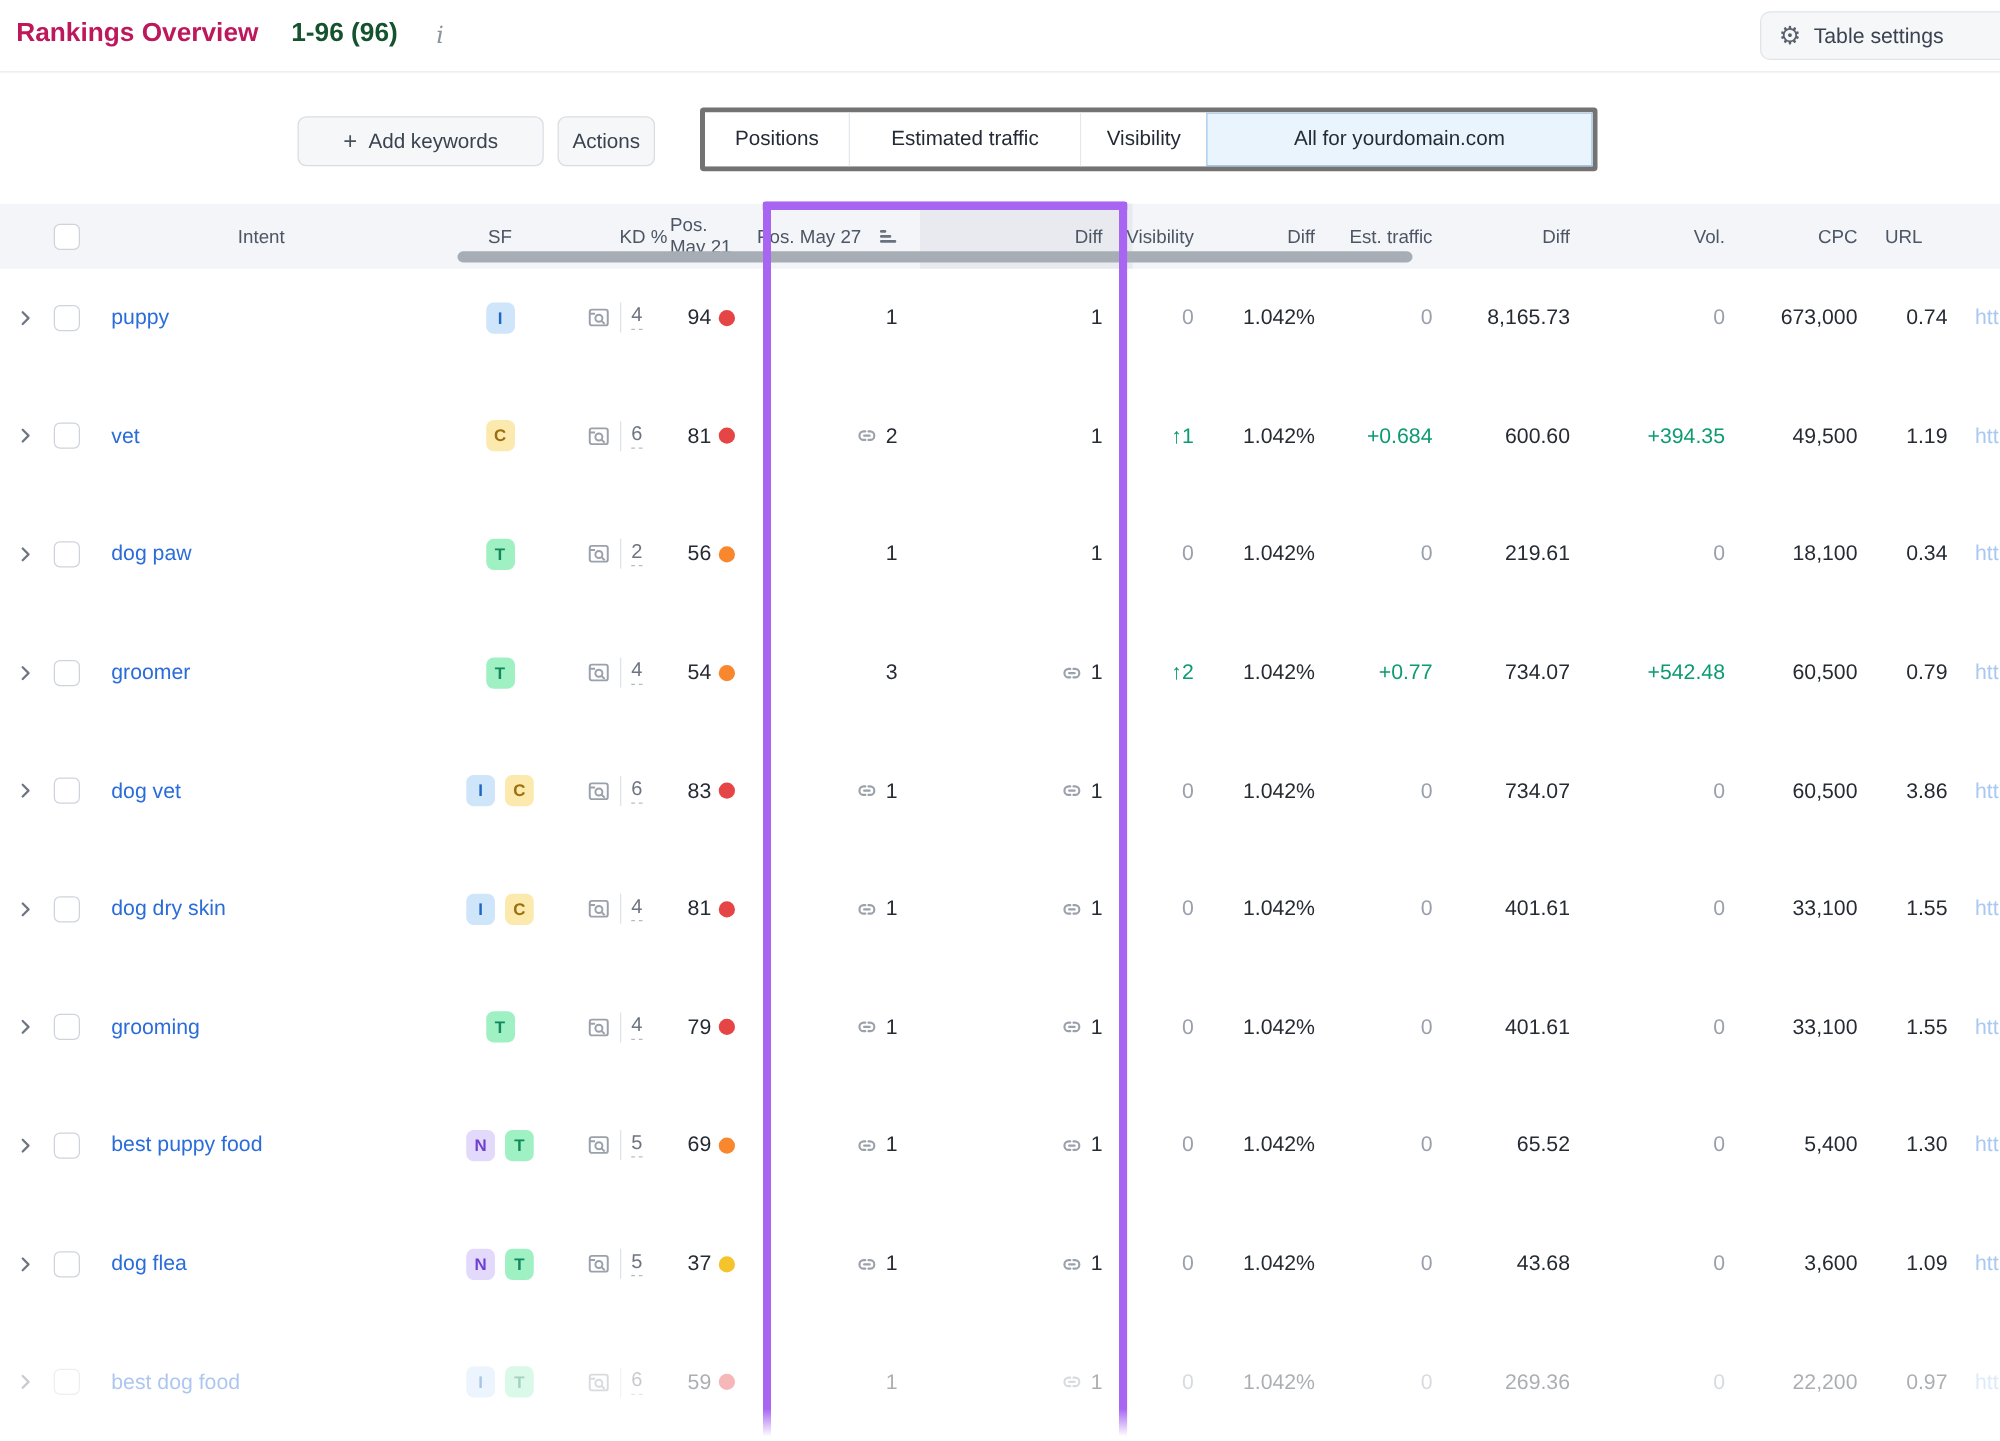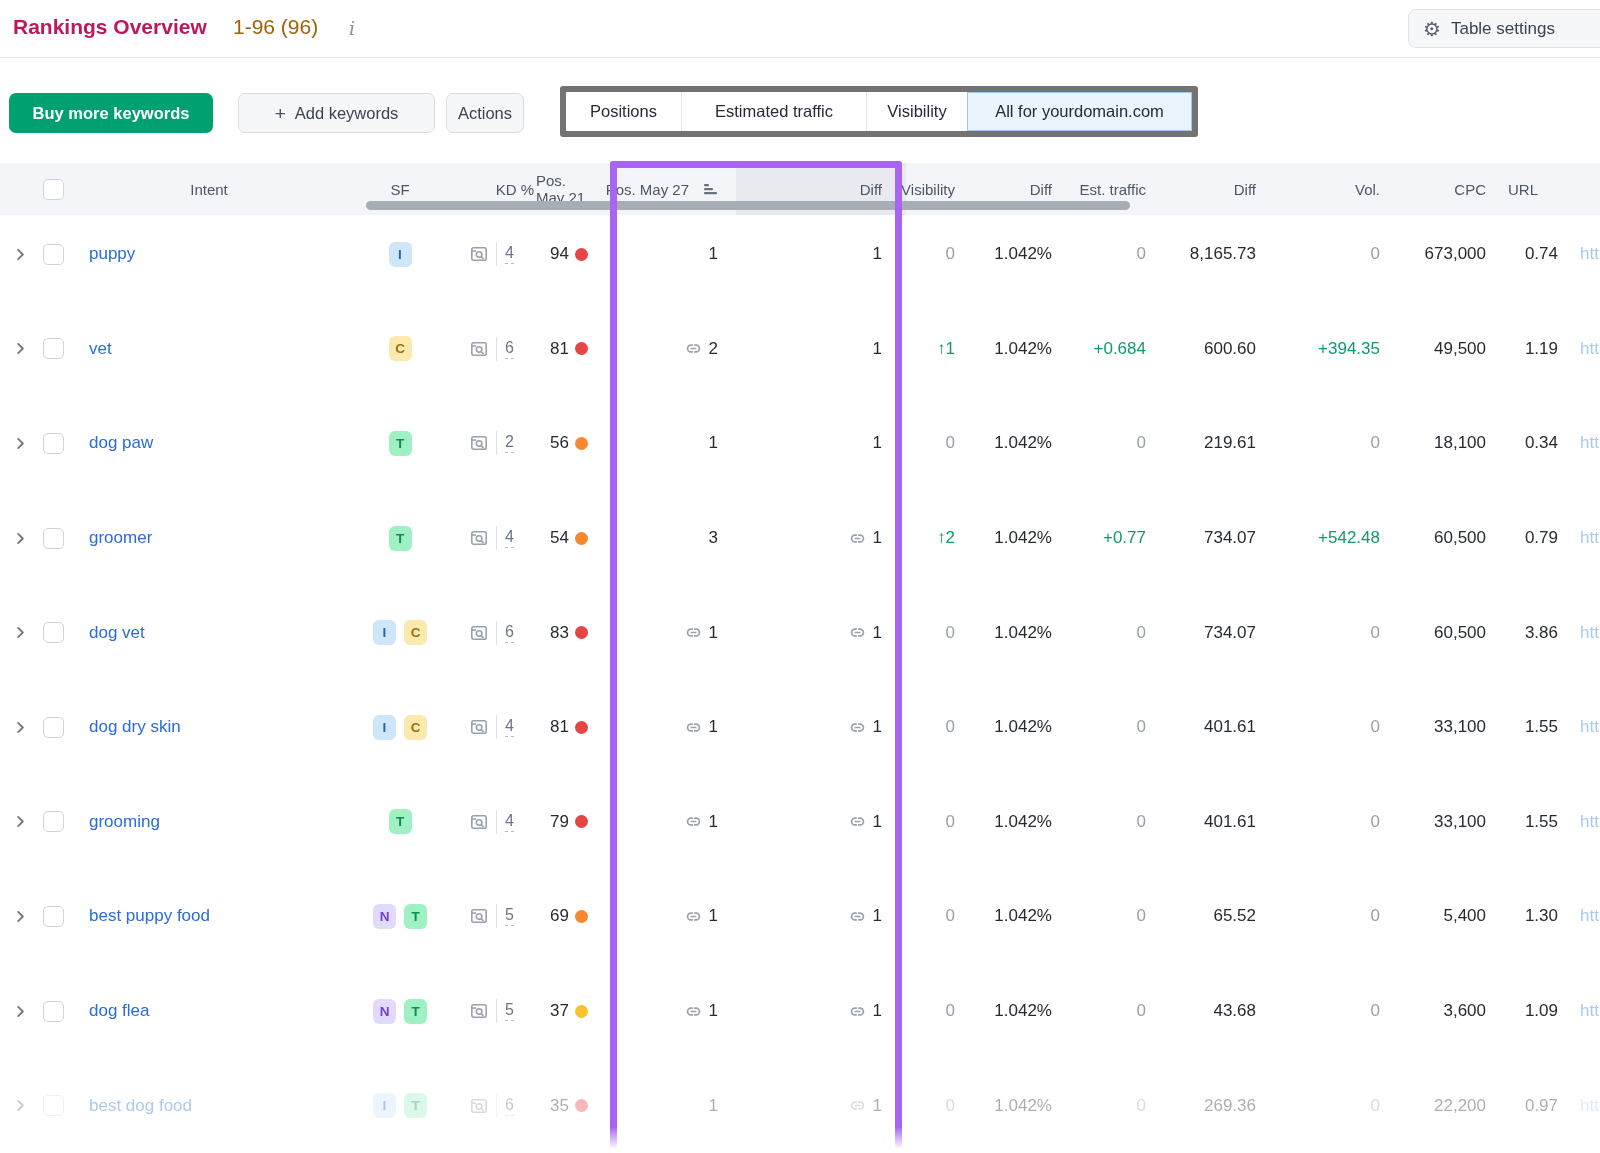--- a/index.html
+++ b/index.html
@@ -1,40 +1,40 @@
 <!DOCTYPE html>
 <html><head>
 <meta charset="utf-8">
 <style>
   html,body{margin:0;padding:0;background:#fff;}
   .screen{position:relative;width:1600px;height:1153px;overflow:hidden;background:#fff;
           font-family:"Liberation Sans","DejaVu Sans",sans-serif;color:#23272f;}
 
   
   .page-title{position:absolute;left:13px;top:15px;font-size:21px;font-weight:700;color:#be185d;}
-  .range-label{position:absolute;left:233px;top:15px;font-size:21px;font-weight:400;color:#a16207;}
+  .range-label{position:absolute;left:233px;top:15px;font-size:21px;font-weight:700;color:#14532d;}
   .info-i{position:absolute;left:349px;top:17px;font-family:"DejaVu Serif",serif;font-style:italic;
           font-size:19px;color:#8d939e;cursor:pointer;}
   .settings-btn{position:absolute;left:1408px;top:9px;height:39px;width:240px;box-sizing:border-box;
           background:#f6f7f9;border:1px solid #e0e3e8;border-radius:8px;display:flex;align-items:center;
           gap:10px;padding-left:14px;font-size:17px;color:#3a4350;cursor:pointer;}
   .gear{font-size:20px;color:#59616e;line-height:1;}
   .top-divider{position:absolute;left:0;top:57px;width:1600px;height:1px;background:#e8eaee;}
 
   
   .btn{position:absolute;top:93px;height:40px;box-sizing:border-box;border-radius:7px;font-size:16.5px;
        display:flex;align-items:center;justify-content:center;cursor:pointer;}
   .btn-buy{left:9px;width:204px;background:#00a071;color:#fff;font-weight:600;border:none;}
   .btn-gray{background:#f6f7f9;border:1px solid #d9dde2;color:#3a4350;gap:9px;}
   .btn-add{left:238px;width:197px;}
   .btn-actions{left:446px;width:78px;}
   .plus{font-size:19px;color:#4a5260;font-weight:400;line-height:1;}
 
-  .tabs-box{position:absolute;left:560px;top:86px;width:638px;height:51px;box-sizing:border-box;
-            border:6px solid #737373;border-radius:3px;display:flex;background:#fff;}
+  .tabs-box{position:absolute;left:560px;top:86px;width:718px;height:51px;box-sizing:border-box;
+            border:4px solid #737373;border-radius:3px;display:flex;background:#fff;}
   .tab{height:100%;display:flex;align-items:center;justify-content:center;font-size:16.5px;
        color:#242b36;cursor:pointer;background:#fff;box-sizing:border-box;}
   .tab-sep{border-right:1px solid #e4e7eb;}
   .tab-selected{background:#e9f4fd;box-shadow:inset 0 0 0 1px #a3c7ea;}
 
   
   .table-wrap{position:absolute;left:0;top:163px;width:1600px;}
   .grid{display:grid;padding-left:10px;
         grid-template-columns:24px 32px 286px 96px 88px 54px 128px 164px 73px 97px 94px 110px 124px 106px 72px 140px;}
   .cell{display:flex;align-items:center;justify-content:flex-end;box-sizing:border-box;}
@@ -91,21 +91,20 @@
 
   <div class="page-title">Rankings Overview</div>
   <div class="range-label">1-96 (96)</div>
   <div class="info-i">i</div>
   <div class="settings-btn">
     <span class="gear">⚙</span>
     <span>Table settings</span>
   </div>
   <div class="top-divider"></div>
 
-  <div class="btn btn-buy">Buy more keywords</div>
   <div class="btn btn-gray btn-add">
     <span class="plus">+</span>
     <span>Add keywords</span>
   </div>
   <div class="btn btn-gray btn-actions">Actions</div>
 
   <div class="tabs-box">
     <div class="tab tab-sep" style="width:116px">Positions</div>
     <div class="tab tab-sep" style="width:185px">Estimated traffic</div>
     <div class="tab" style="width:100px">Visibility</div>
@@ -840,21 +839,21 @@
                 <rect x="1.6" y="2.4" width="12.8" height="11.2" rx="1.6"></rect>
                 <path d="M1.6 5.4h3.8"></path>
                 <circle cx="8.1" cy="8.5" r="2.5"></circle>
                 <path d="M10 10.4l2.2 2.2"></path>
               </svg>
       </span>
       <span class="sf-div"></span>
       <span class="sf-num">6</span>
     </div>
     <div class="cell c-kd">
-      <span class="num">35</span>
+      <span class="num">59</span>
       <span class="kd-dot dot-red"></span>
     </div>
     <div class="cell c-pos">
 
       <span class="num">1</span>
     </div>
     <div class="cell c-pos">
       <span class="linkico">
         <svg width="17" height="17" viewBox="0 0 16 16" fill="none" stroke="#9aa1ab" stroke-width="1.6" stroke-linecap="round">
                 <path d="M6.8 4.8H5.6a3.2 3.2 0 0 0 0 6.4h1.2"></path>

